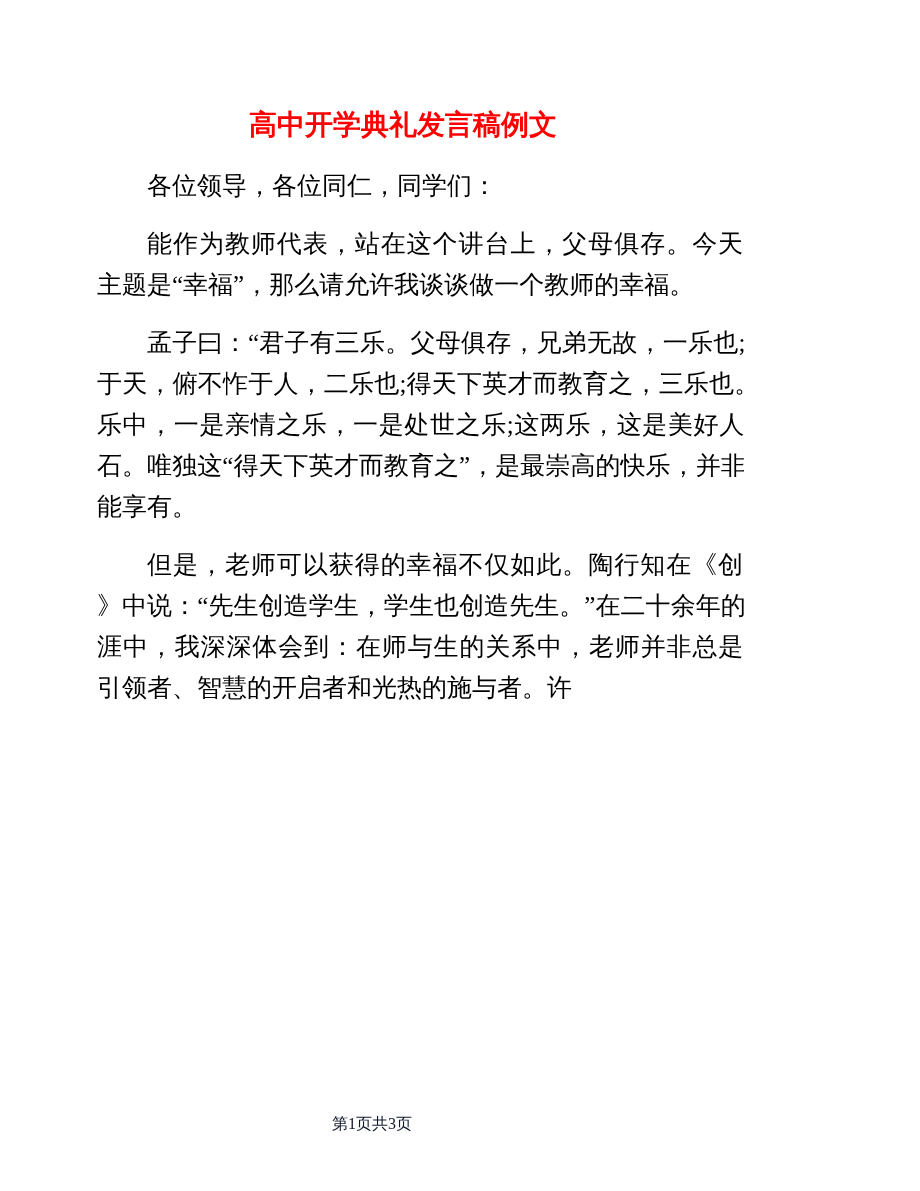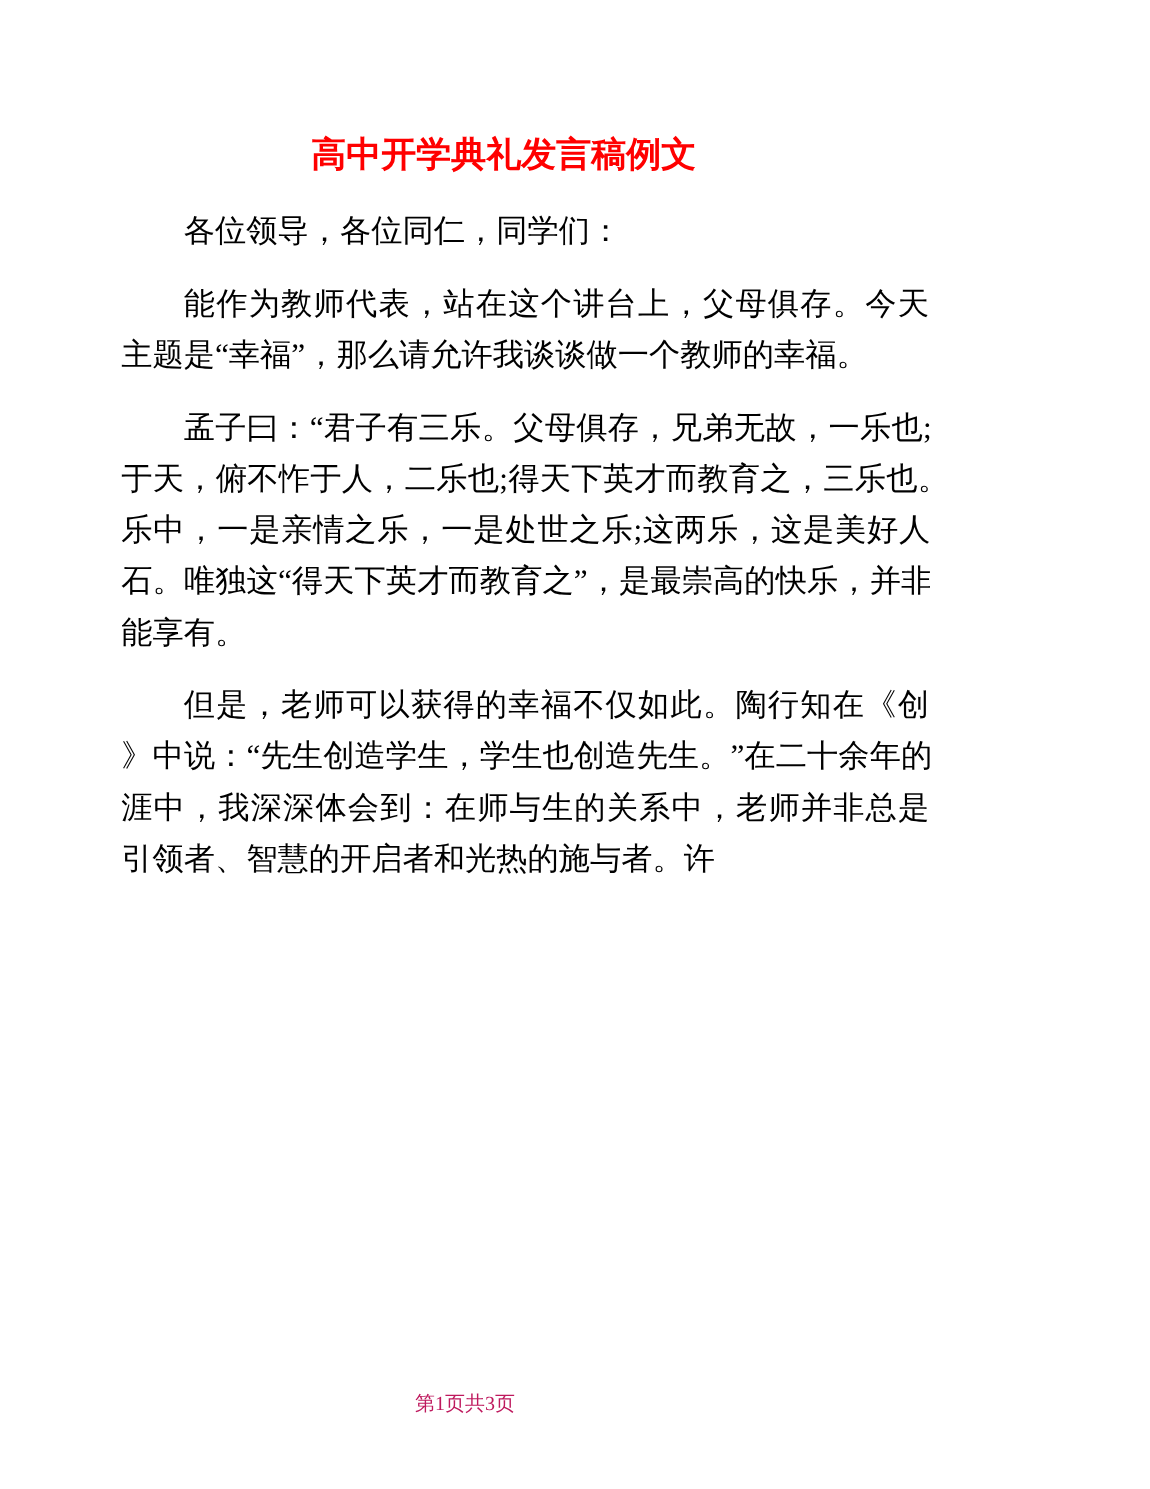--- a/index.html
+++ b/index.html
@@ -46,21 +46,21 @@
     margin: 17px;
     padding: 0;
     text-indent: 2em;
   }
   .doc-footer {
     position: absolute;
     top: 1113px;
     left: 0;
     width: 100%;
     text-align: center;
-    color: #be185d;
+    color: #0f172a;
     font-size: 16px;
     line-height: 22px;
   }
 </style>
 </head>
 <body>
 
 <div class="page">
 
   <h1 class="doc-title">高中开学典礼发言稿例文</h1>

